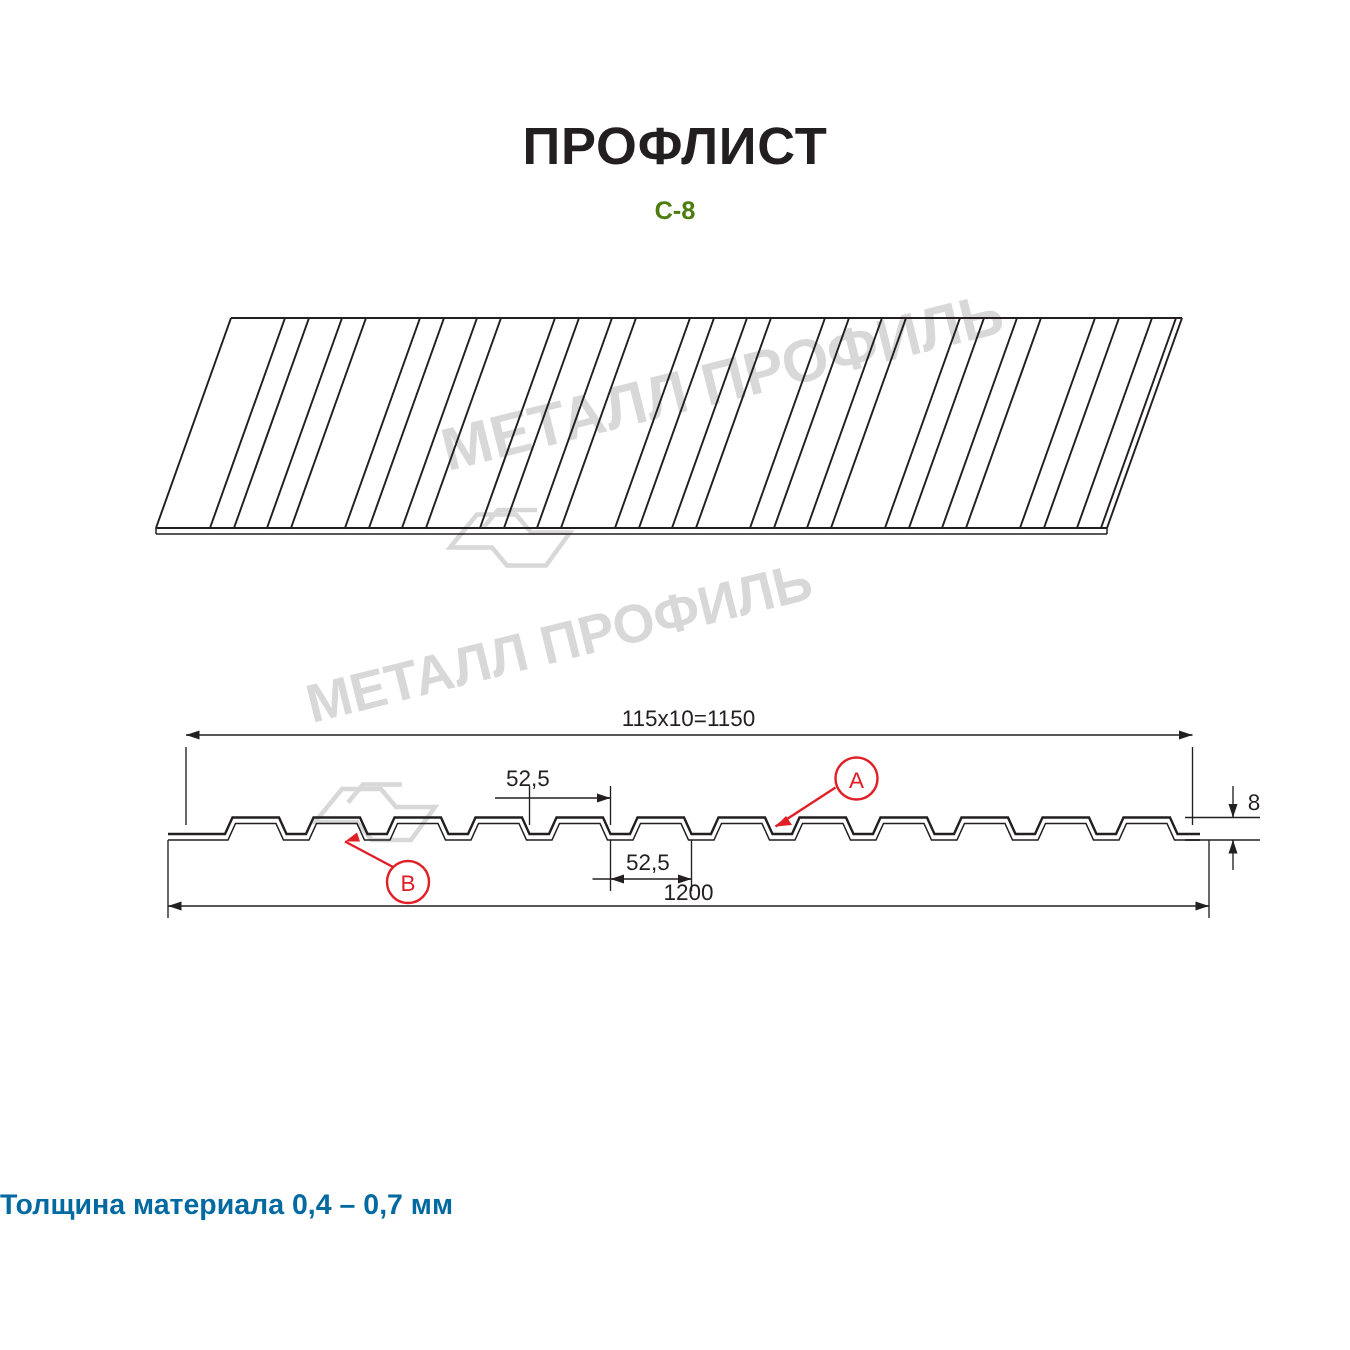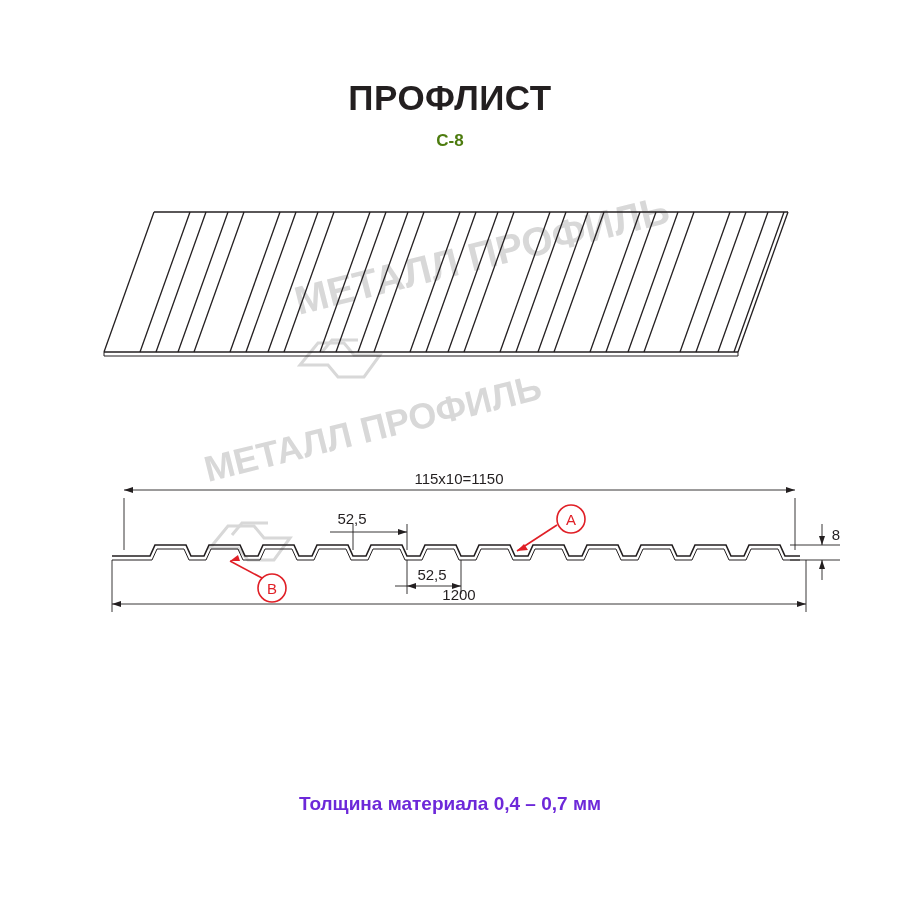--- a/index.html
+++ b/index.html
@@ -40,24 +40,23 @@
     text-align: center;
     font-size: 17px;
     font-weight: bold;
     color: #4d7c0f;
   }
   .footnote {
     position: absolute;
     left: 0;
     top: 793px;
     width: 900px;
-    text-align: center;
     font-size: 19px;
     font-weight: bold;
-    color: #6d28d9;
+    color: #0369a1;
   }
   svg.dwg {
     position: absolute;
     left: 0;
     top: 0;
     width: 900px;
     height: 900px;
   }
   .wm {
     position: absolute;

